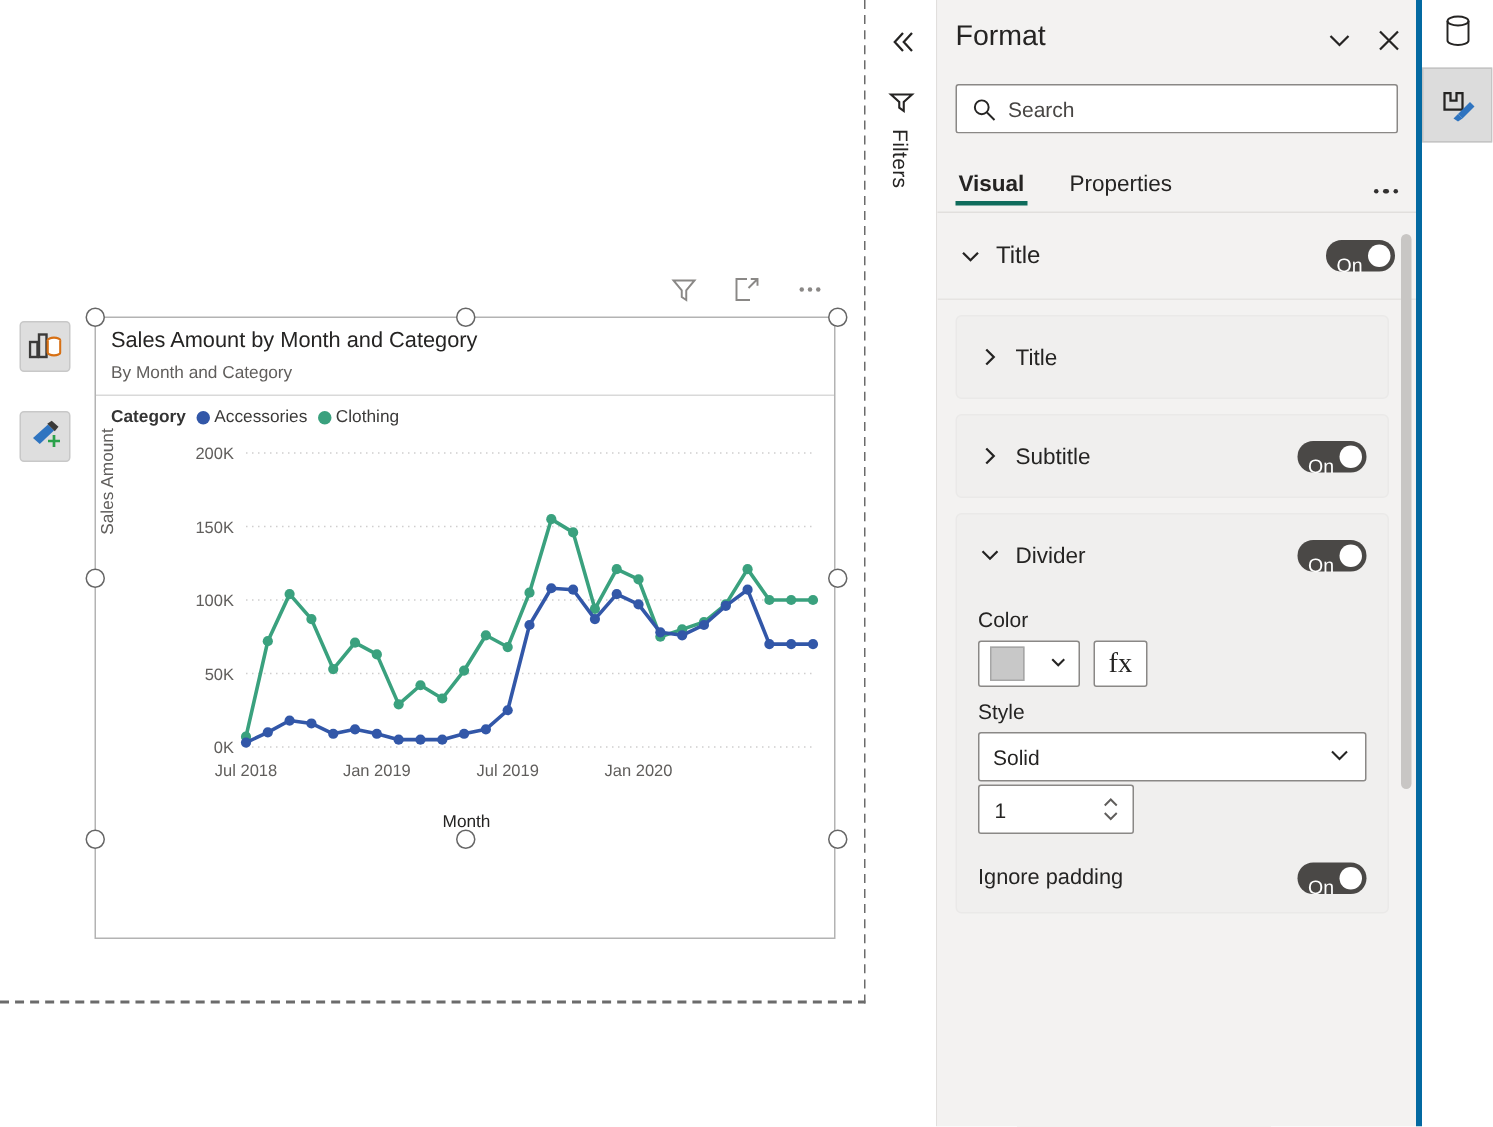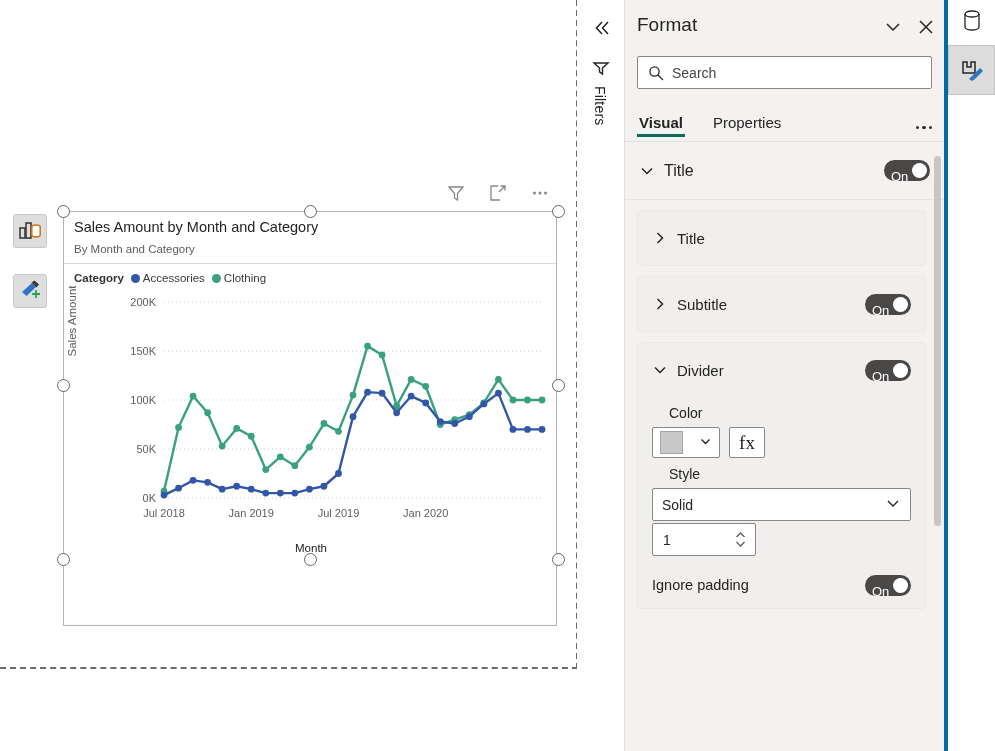--- a/index.html
+++ b/index.html
@@ -135,21 +135,21 @@
   .card-row .chev { width: 16px; height: 16px; margin-right: 9px; flex: none; }
   .card-row .ttl { font-size: 15px; color: #252423; }
 
   .toggle {
     margin-left: auto; width: 46px; height: 21px; border-radius: 11px; background: #4a4846;
     display: flex; align-items: center; padding: 0 3px; position: relative; flex: none;
   }
   .toggle .tg-label { font-size: 13px; color: #ffffff; margin-left: 4px; margin-top: 12px; }
   .toggle .knob { position: absolute; right: 3px; width: 15px; height: 15px; border-radius: 50%; background: #fff; }
 
-  .field-label { font-size: 14px; color: #252423; margin: 8px 0 6px 17px; }
+  .field-label { font-size: 14px; color: #252423; margin: 8px 0 6px 0; }
   .color-row { display: flex; align-items: center; gap: 9px; margin-bottom: 6px; }
   .color-ctl {
     width: 68px; height: 31px; background: #fff; border: 1px solid #8a8886; border-radius: 2px;
     display: flex; align-items: center; justify-content: space-between; padding: 0 7px;
   }
   .color-sw { width: 23px; height: 23px; border: 1px solid #a6a6a6; }
   .fx-btn {
     width: 36px; height: 31px; background: #fff; border: 1px solid #8a8886; border-radius: 2px;
     display: flex; align-items: center; justify-content: center;
     font-family: "Liberation Serif", serif; font-size: 19px; color: #252423;

